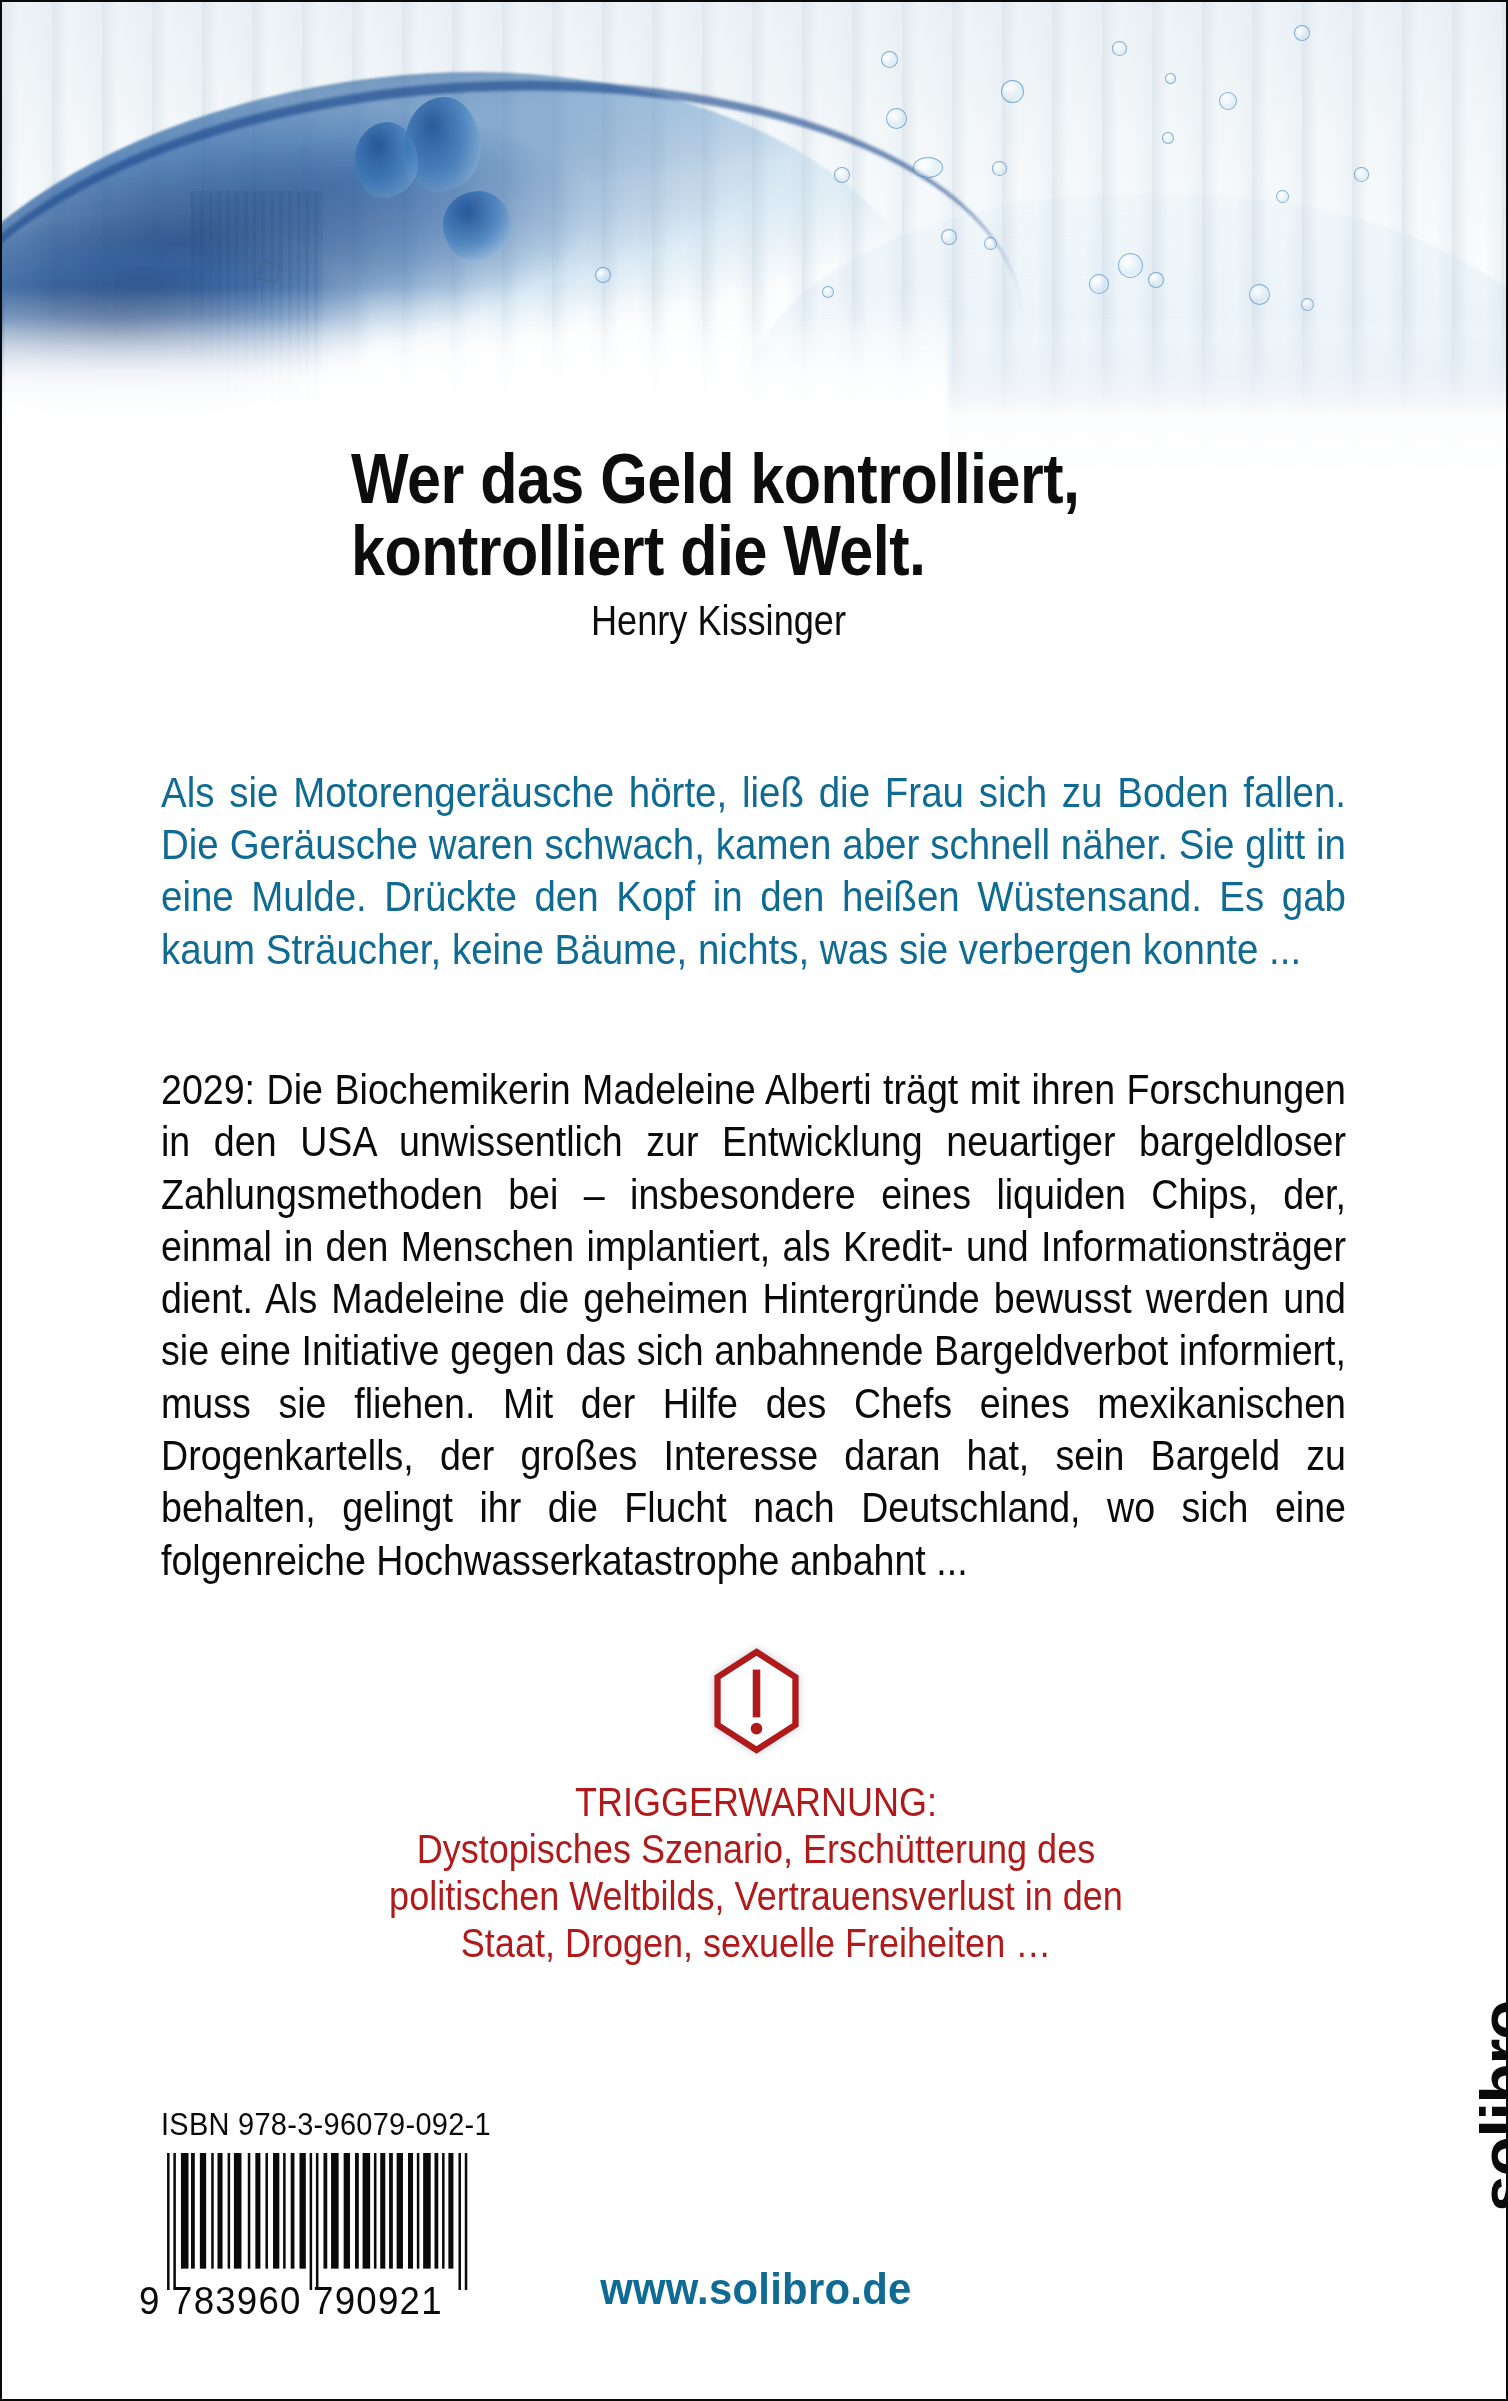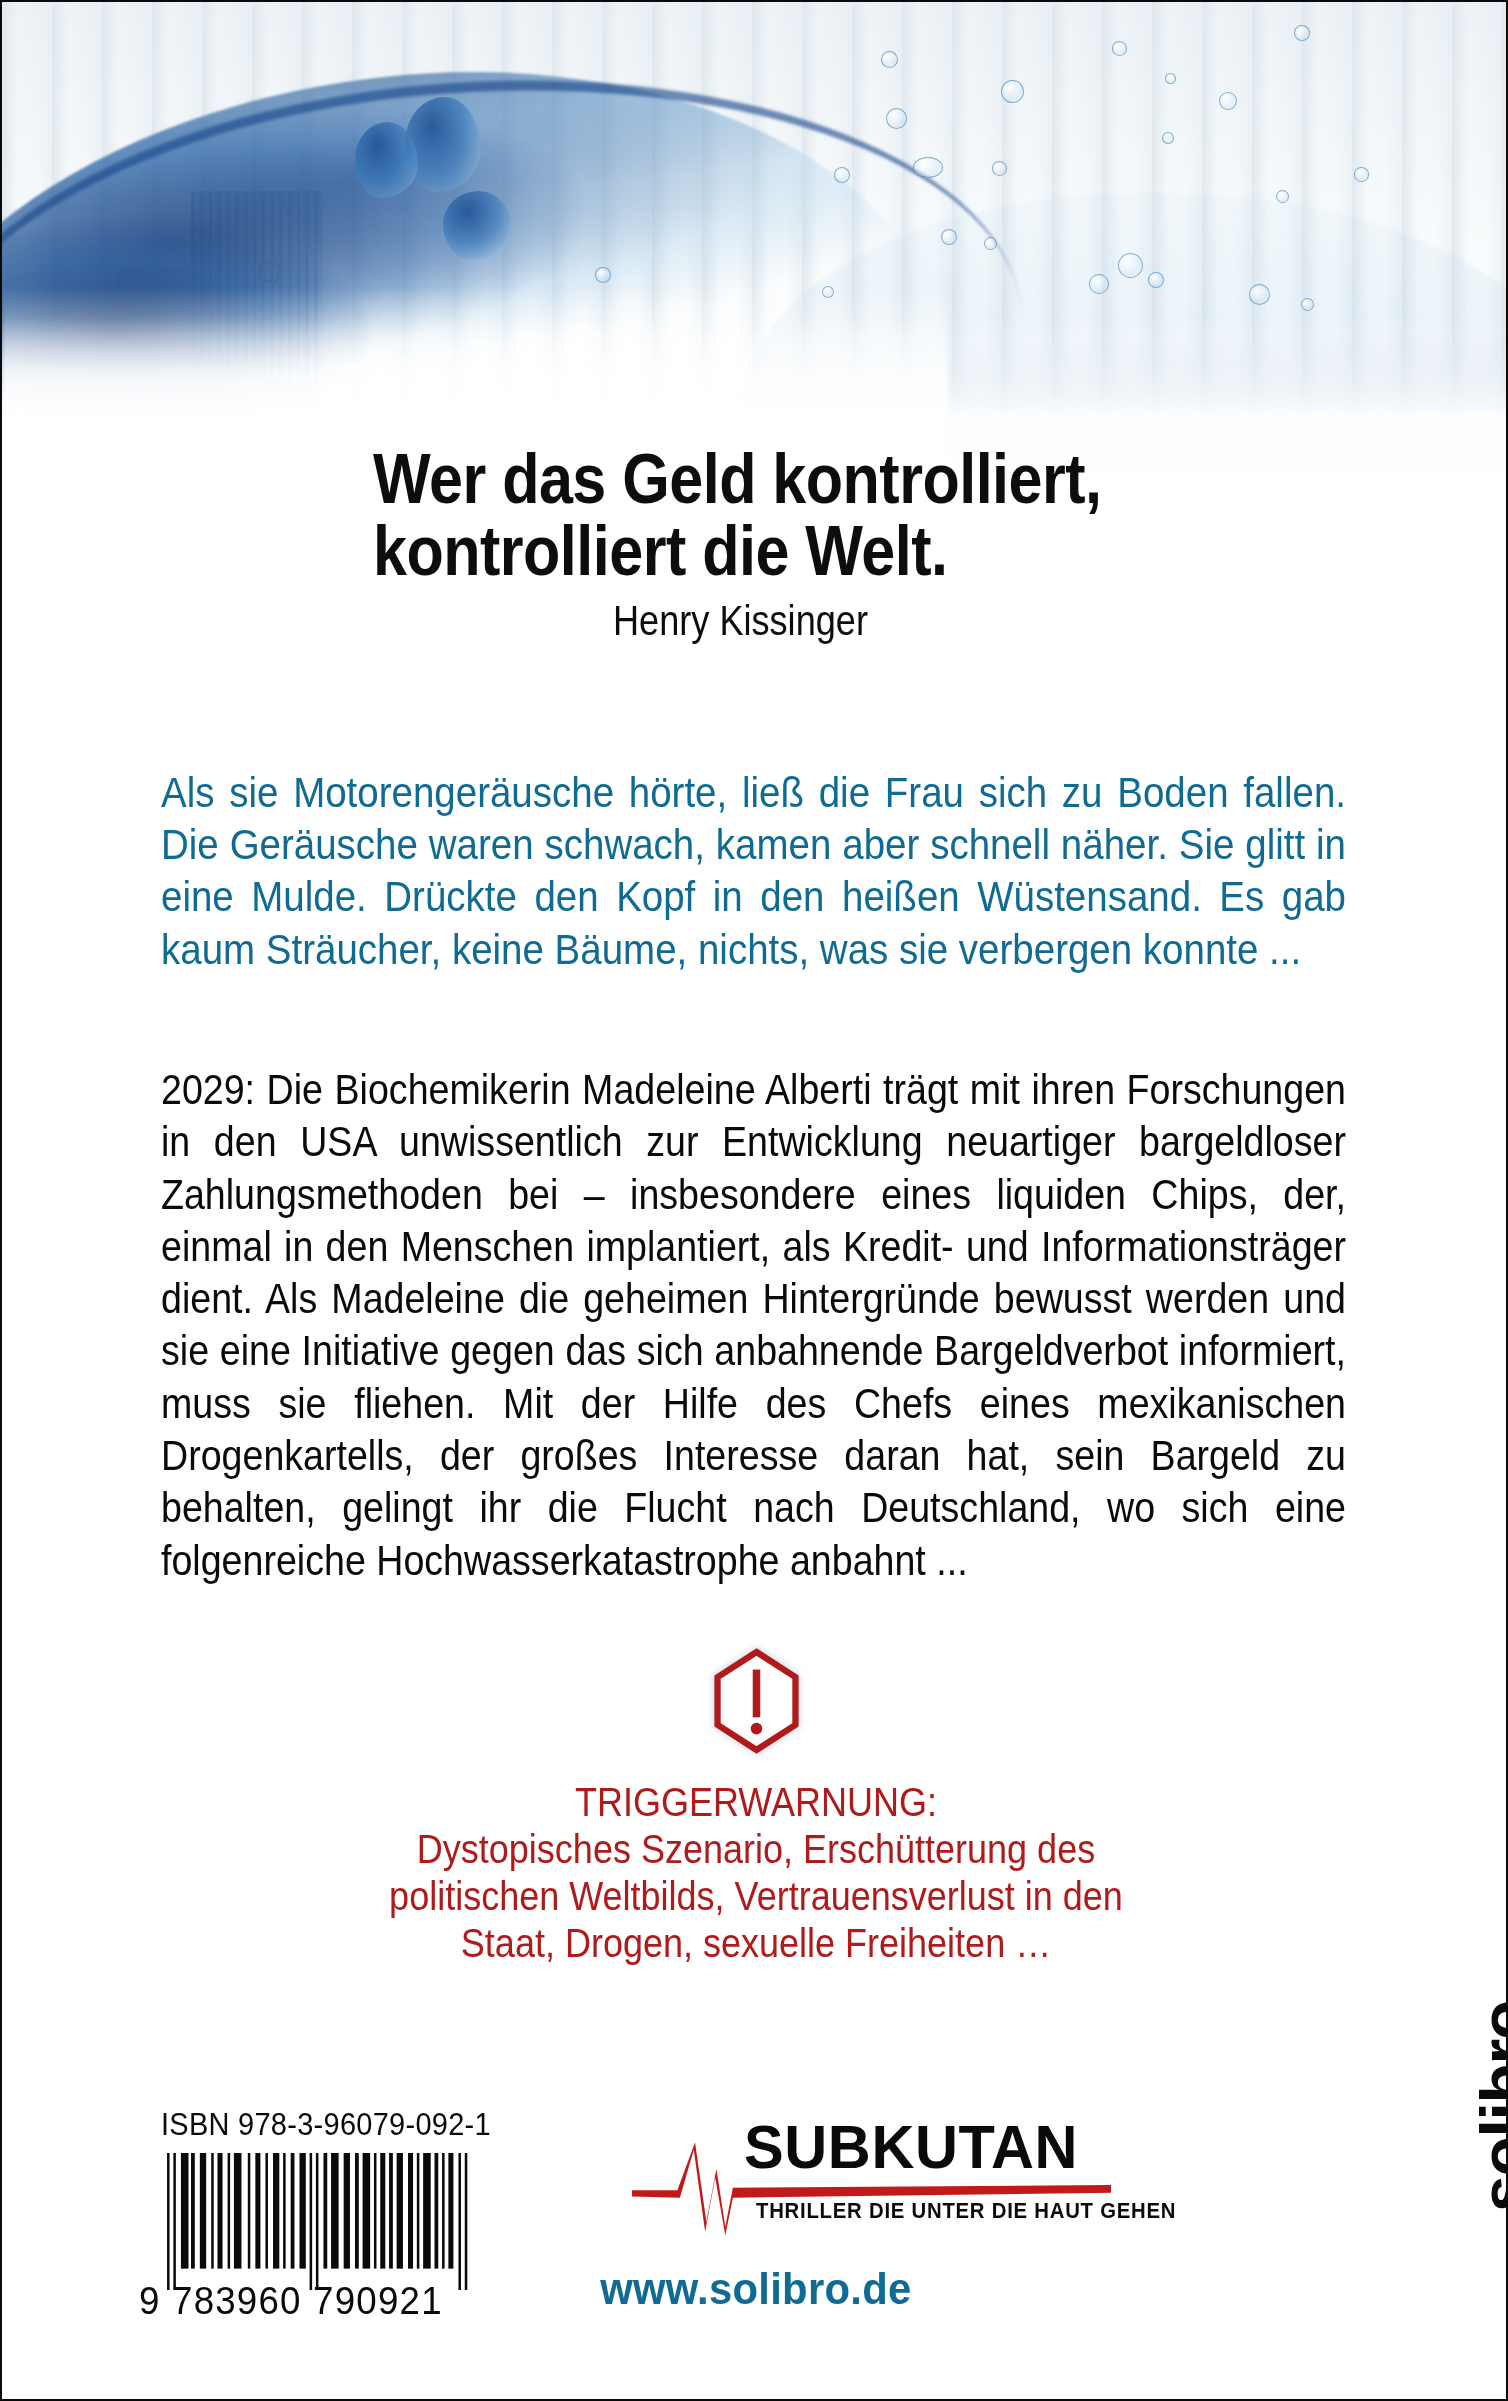--- a/index.html
+++ b/index.html
@@ -129,21 +129,21 @@
   .droplet {
     position: absolute;
     background: radial-gradient(ellipse at 36% 30%, rgba(28,78,146,0.85) 0%, rgba(52,118,186,0.6) 48%, rgba(150,200,236,0.25) 78%, rgba(255,255,255,0) 100%);
     border-radius: 52% 48% 58% 42% / 48% 56% 44% 52%;
     filter: blur(0.5px);
   }
 
   
   .quote-block {
     position: absolute;
-    left: 371px; top: 441px;
+    left: 349px; top: 441px;
     width: 832px;
   }
   .quote-line {
     font-family: "Liberation Sans Narrow", "Liberation Sans", sans-serif;
     font-weight: 700;
     font-size: 71px;
     line-height: 1.02;
     letter-spacing: -0.6px;
     color: #0d0d0d;
     transform: scaleX(0.86);
@@ -417,26 +417,19 @@
       <rect x="207" y="0" width="6" height="92"></rect>
       <rect x="216" y="0" width="3" height="92"></rect>
       <rect x="222" y="0" width="2" height="92"></rect>
       <rect x="227" y="0" width="4" height="92"></rect>
       <rect x="235" y="0" width="2" height="109"></rect>
       <rect x="240" y="0" width="2" height="109"></rect>
     </g>
   </svg>
   <div class="barcode-digits">9 783960 790921</div>
 
-  <div class="subkutan">
-    <svg class="ecg" width="479" height="120" viewBox="0 0 760 190">
-      <path d="M0,100 L72,100 L100,24 L118,150 L134,66 L148,158 L160,96 L760,92 L760,104 L160,112 L148,172 L132,80 L116,166 L98,36 L76,112 L0,110 Z" fill="#c21a1a"></path>
-    </svg>
-    <div class="subkutan-word">SUBKUTAN</div>
-    <div class="subkutan-tag">THRILLER DIE UNTER DIE HAUT GEHEN</div>
-  </div>
 
   <div class="weburl"><span>www.solibro.de</span></div>
 
   <div class="solibro">solibro</div>
 
 </div>
 
 
 </body></html>

